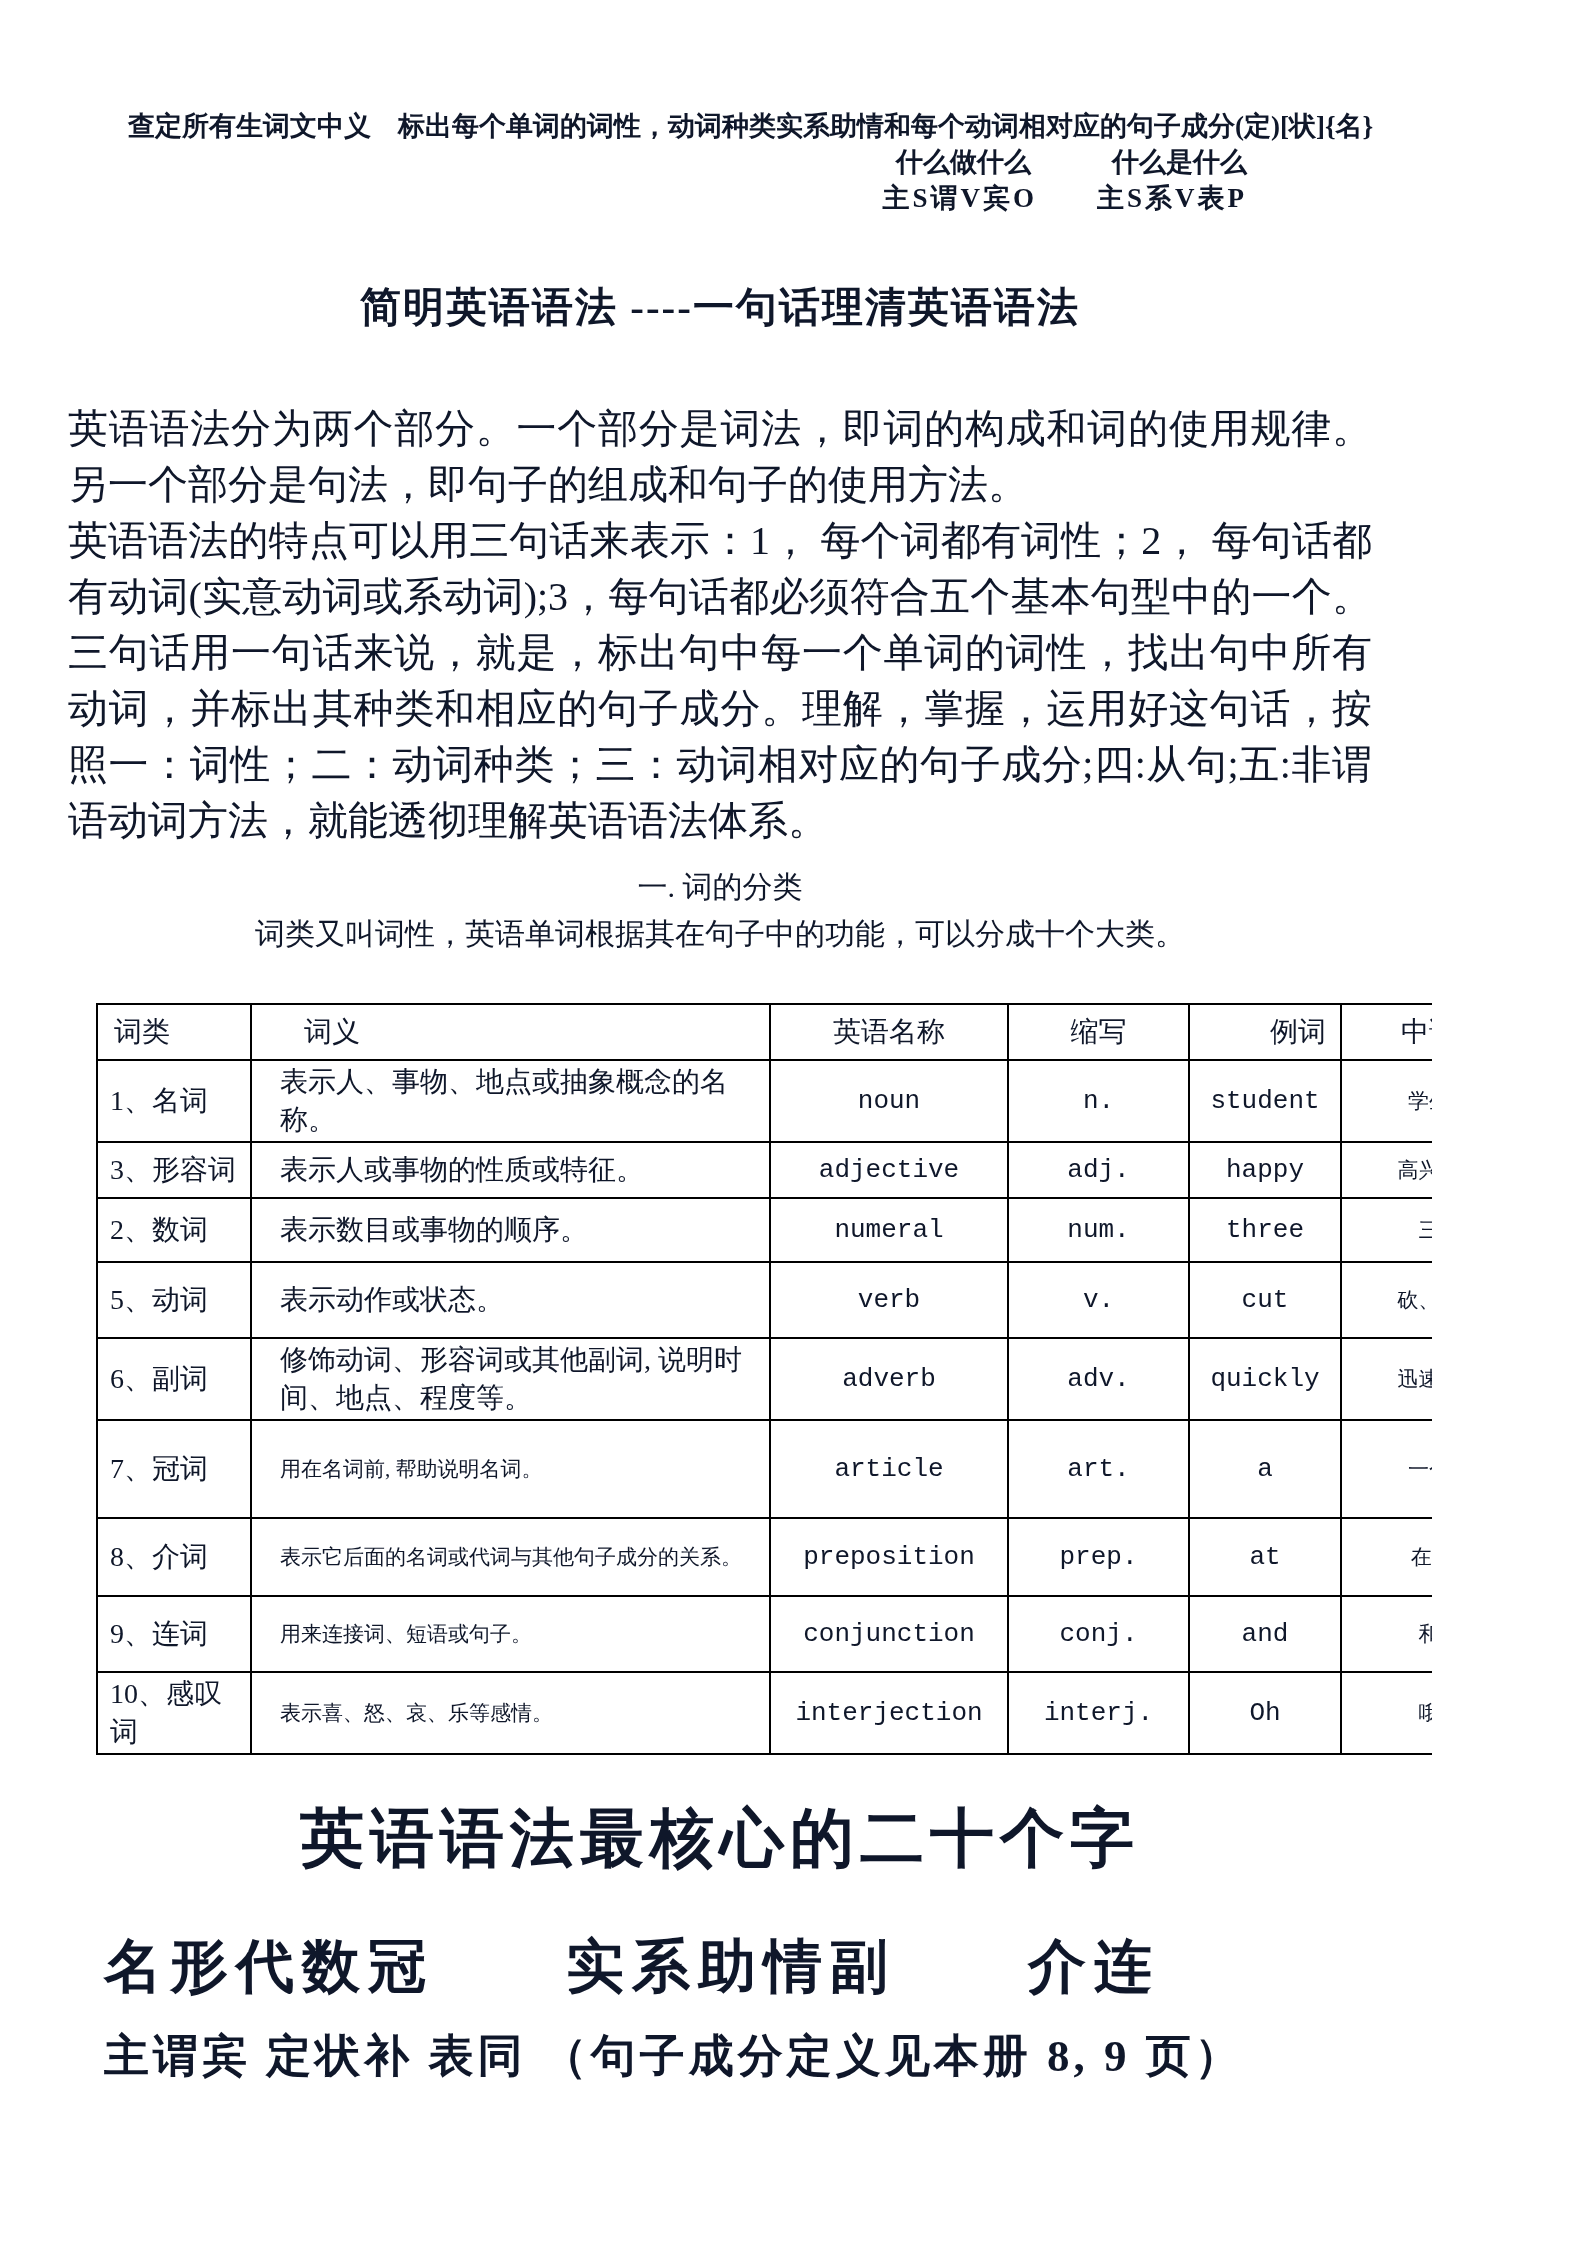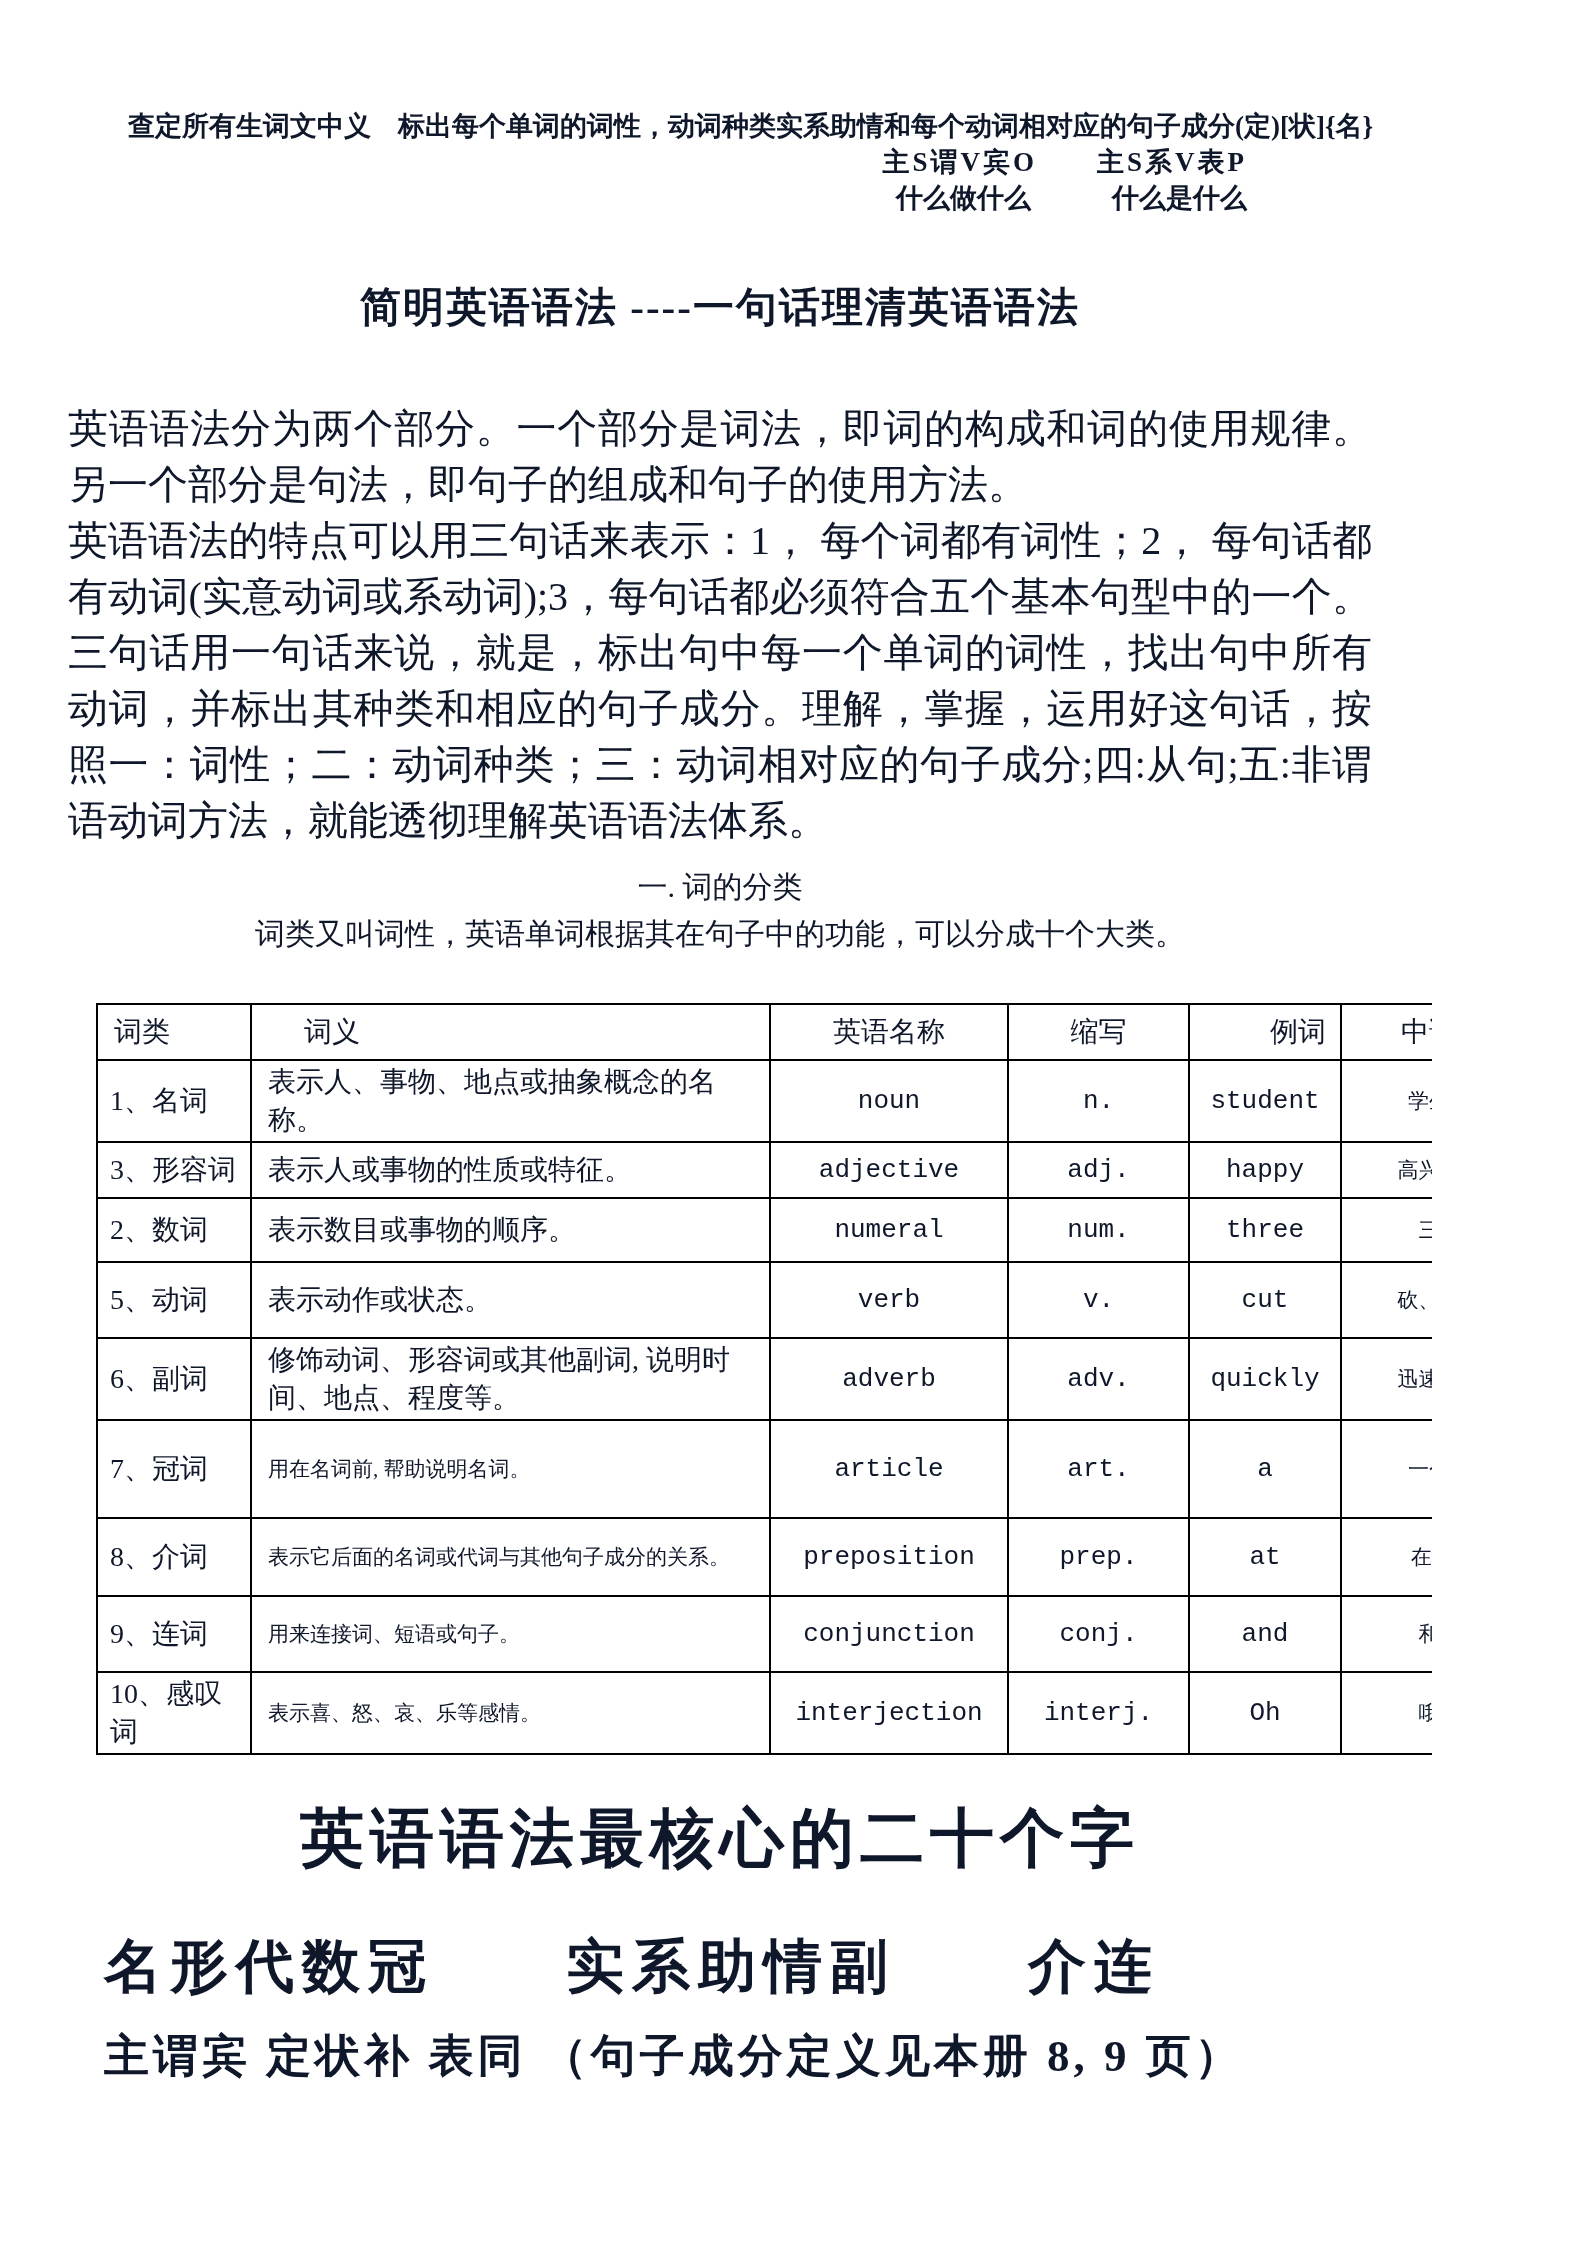--- a/index.html
+++ b/index.html
@@ -41,21 +41,21 @@
   .word-class-table th, .word-class-table td {
     border:2px solid #000; padding:2px 4px; overflow:hidden;
     font-size:28px; font-weight:normal; vertical-align:middle;
   }
   .word-class-table thead th { height:50px; text-align:center; }
   .word-class-table thead th:nth-child(1) { text-align:left; padding-left:16px; }
   .word-class-table thead th:nth-child(2) { text-align:left; padding-left:52px; }
   .word-class-table thead th:nth-child(5) { text-align:right; padding-right:14px; }
 
   .word-class-table td:nth-child(1) { text-align:left; padding-left:12px;border-radius:6px; }
-  .word-class-table td:nth-child(2) { text-align:left; padding-left:16px; }
+  .word-class-table td:nth-child(2) { text-align:left; padding-left:28px; }
   .word-class-table td:nth-child(3),
   .word-class-table td:nth-child(4),
   .word-class-table td:nth-child(5) {
     text-align:center;
     font-family:"Liberation Mono", monospace; font-size:26px;
   }
   .word-class-table td:nth-child(6) { text-align:center; font-size:21px; }
 
   
   .word-class-table tbody tr:nth-child(n+6) td:nth-child(2) { font-size:21px; line-height:2.4; }
@@ -91,22 +91,22 @@
   .page-footer .footer-line { white-space:pre; }
   .page-number { font-weight:bold; margin-left:56px; }
 </style>
 </head>
 <body>
 
 <div class="page">
 
   <div class="top-note">
     <div class="top-note-line1">查定所有生词文中义　标出每个单词的词性，动词种类实系助情和每个动词相对应的句子成分(定)[状]{名}</div>
+    <div class="top-note-sub">什么做什么　　　什么是什么</div>
     <div class="top-note-sub top-note-line3">主S谓V宾O　　主S系V表P</div>
-    <div class="top-note-sub">什么做什么　　　什么是什么</div>
   </div>
 
   <div class="doc-title">简明英语语法 ----一句话理清英语语法</div>
 
   <div class="body-text">
     <p>英语语法分为两个部分。一个部分是词法，即词的构成和词的使用规律。另一个部分是句法，即句子的组成和句子的使用方法。</p>
     <p>英语语法的特点可以用三句话来表示：1， 每个词都有词性；2， 每句话都有动词(实意动词或系动词);3，每句话都必须符合五个基本句型中的一个。三句话用一句话来说，就是，标出句中每一个单词的词性，找出句中所有动词，并标出其种类和相应的句子成分。理解，掌握，运用好这句话，按照一：词性；二：动词种类；三：动词相对应的句子成分;四:从句;五:非谓语动词方法，就能透彻理解英语语法体系。</p>
   </div>
 
   <div class="section-heading">一. 词的分类</div>

